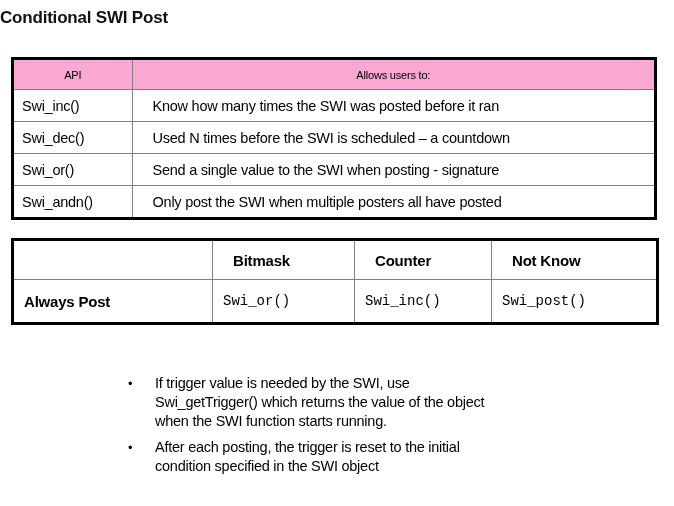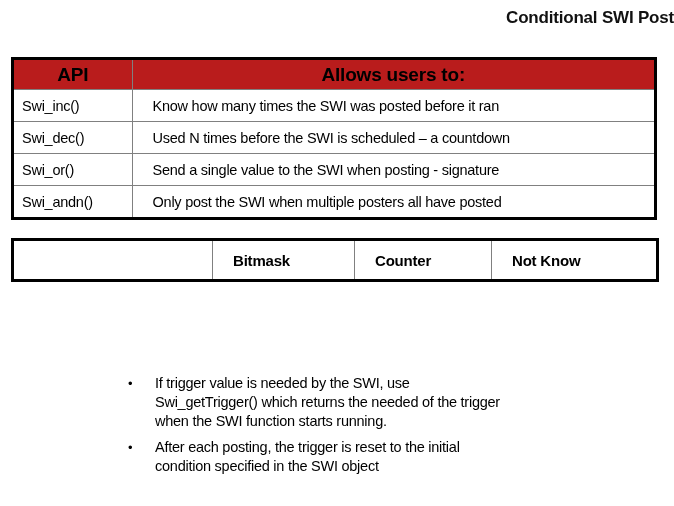--- a/index.html
+++ b/index.html
@@ -15,21 +15,21 @@
     color: #000000;
     overflow: hidden;
   }
 
   
   .slide-title {
     position: absolute;
     left: 0;
     top: 8px;
     width: 674px;
-    text-align: right;
+    text-align: left;
     font-size: 17px;
     font-weight: bold;
     letter-spacing: -0.2px;
     color: #111111;
   }
 
   
   .api-table {
     position: absolute;
     border-collapse: collapse;
@@ -47,25 +47,25 @@
 
   
   #table-api {
     left: 11px;
     top: 57px;
     width: 646px;
   }
   #table-api col.c-api   { width: 119px; }
   #table-api col.c-desc  { width: 521px; }
   #table-api thead th {
-    background: #b91c1c;
-    font-weight: bold;
+    background: #f9a8d4;
+    font-weight: normal;
     text-align: center;
     height: 29px;
-    font-size: 19px;
+    font-size: 11px;
     letter-spacing: -0.2px;
   }
   #table-api tbody td {
     height: 31px;
     font-size: 14.5px;
     letter-spacing: -0.25px;
   }
   #table-api tbody td.cell-api { padding-left: 8px; }
   #table-api tbody td.cell-desc { padding-left: 20px; }
 
@@ -174,28 +174,34 @@
   </colgroup>
   <thead>
     <tr>
       <th></th>
       <th>Bitmask</th>
       <th>Counter</th>
       <th>Not Know</th>
     </tr>
   </thead>
   <tbody>
+    <tr>
+      <td class="row-label">Always Post</td>
+      <td class="mono">Swi_or()</td>
+      <td class="mono">Swi_inc()</td>
+      <td class="mono">Swi_post()</td>
+    </tr>
   </tbody>
 </table>
 
 <div class="bullet-list">
   <div class="bullet-row">
     <span class="bullet-mark">•</span>
     <span class="bullet-text">If trigger value is needed by the SWI, use
-Swi_getTrigger() which returns the needed of the trigger
+Swi_getTrigger() which returns the value of the object
 when the SWI function starts running.</span>
   </div>
   <div class="bullet-row">
     <span class="bullet-mark">•</span>
     <span class="bullet-text">After each posting, the trigger is reset to the initial
 condition specified in the SWI object</span>
   </div>
 </div>
 
 </body></html>

